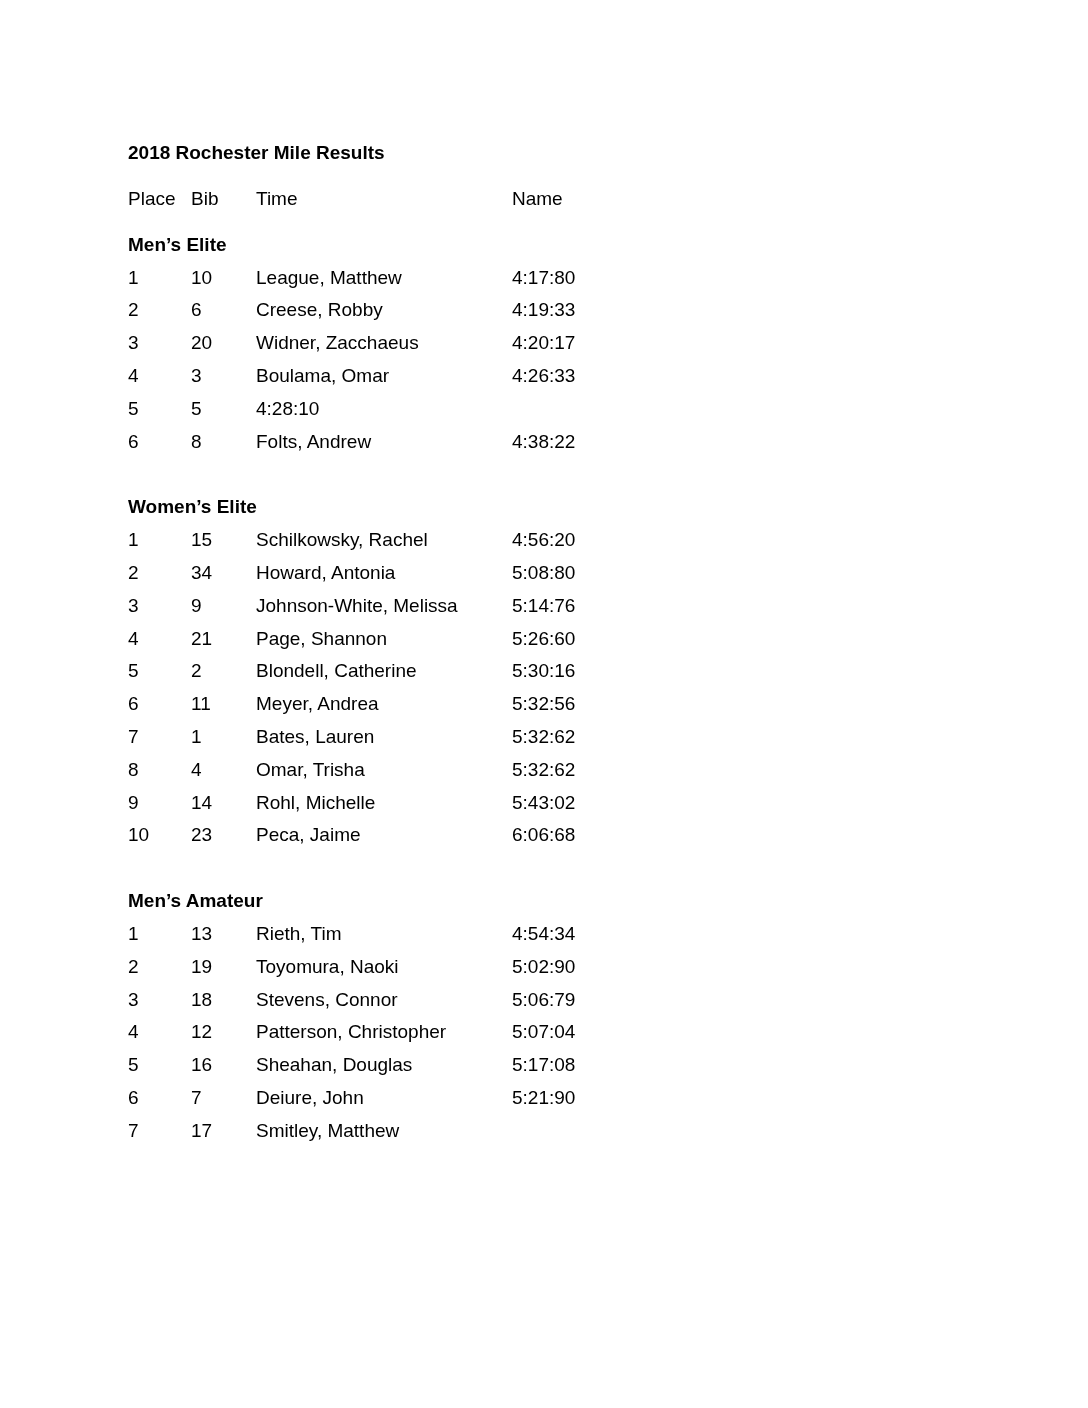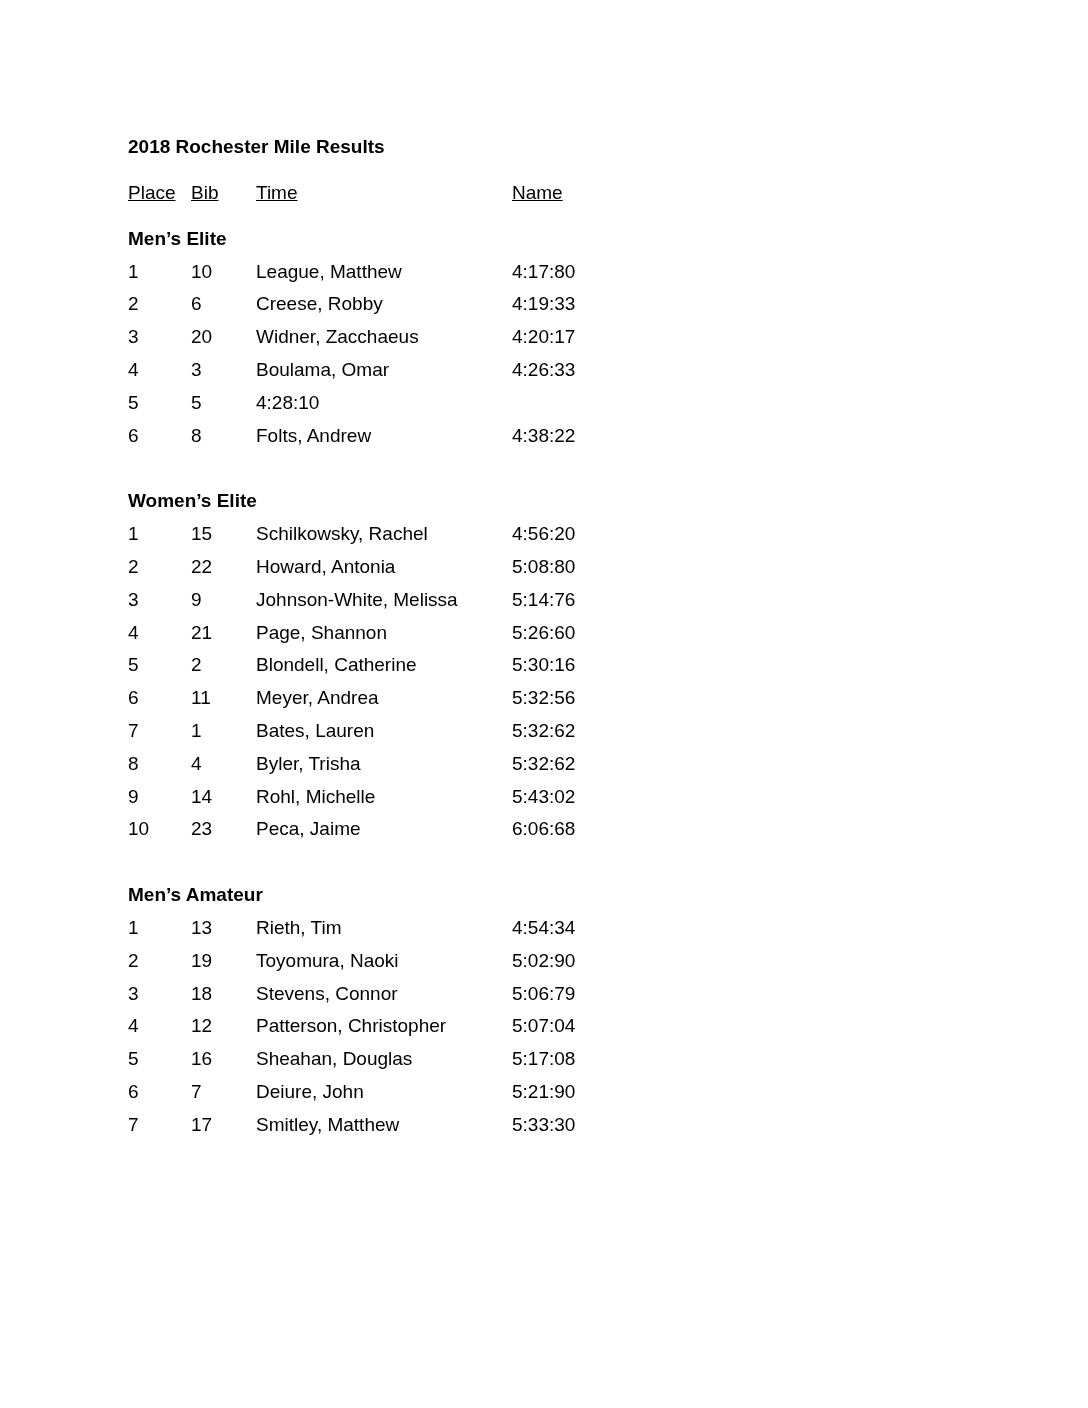--- a/index.html
+++ b/index.html
@@ -11,39 +11,38 @@
     width: 1088px;
     height: 1408px;
     position: relative;
     color: #000000;
     font-family: "Liberation Sans", sans-serif;
     font-size: 19px;
     -webkit-font-smoothing: antialiased;
   }
   .doc {
     position: absolute;
-    top: 130px;
+    top: 136px;
     left: 128px;
     width: 840px;
   }
   .page-title {
     font-size: 19px;
     font-weight: bold;
     margin: 0 0 14px 0;
     line-height: 33px;
   }
   .row {
     display: grid;
     grid-template-columns: 63px 65px 256px auto;
     line-height: 32.8px;
     white-space: nowrap;
   }
   .header-row {
     margin: 0 0 13px 0;
-    text-decoration: underline;
   }
   .section {
     margin: 12px 0 33px 0;
   }
   .section-heading {
     font-size: 19px;
     font-weight: bold;
     margin: 0;
     line-height: 32.8px;
   }
@@ -116,21 +115,21 @@
     <div class="rows">
   <div class="row">
     <span class="cell">1</span>
     <span class="cell">15</span>
     <span class="cell">Schilkowsky, Rachel</span>
     <span class="cell">4:56:20</span>
   </div>
 
   <div class="row">
     <span class="cell">2</span>
-    <span class="cell">22</span>
+    <span class="cell">34</span>
     <span class="cell">Howard, Antonia</span>
     <span class="cell">5:08:80</span>
   </div>
 
   <div class="row">
     <span class="cell">3</span>
     <span class="cell">9</span>
     <span class="cell">Johnson-White, Melissa</span>
     <span class="cell">5:14:76</span>
   </div>
@@ -159,21 +158,21 @@
   <div class="row">
     <span class="cell">7</span>
     <span class="cell">1</span>
     <span class="cell">Bates, Lauren</span>
     <span class="cell">5:32:62</span>
   </div>
 
   <div class="row">
     <span class="cell">8</span>
     <span class="cell">4</span>
-    <span class="cell">Byler, Trisha</span>
+    <span class="cell">Omar, Trisha</span>
     <span class="cell">5:32:62</span>
   </div>
 
   <div class="row">
     <span class="cell">9</span>
     <span class="cell">14</span>
     <span class="cell">Rohl, Michelle</span>
     <span class="cell">5:43:02</span>
   </div>
 
@@ -228,18 +227,17 @@
     <span class="cell">6</span>
     <span class="cell">7</span>
     <span class="cell">Deiure, John</span>
     <span class="cell">5:21:90</span>
   </div>
 
   <div class="row">
     <span class="cell">7</span>
     <span class="cell">17</span>
     <span class="cell">Smitley, Matthew</span>
-    <span class="cell">5:33:30</span>
   </div>
 </div>
   </section>
 </div>
 </div>
 
 </body></html>

